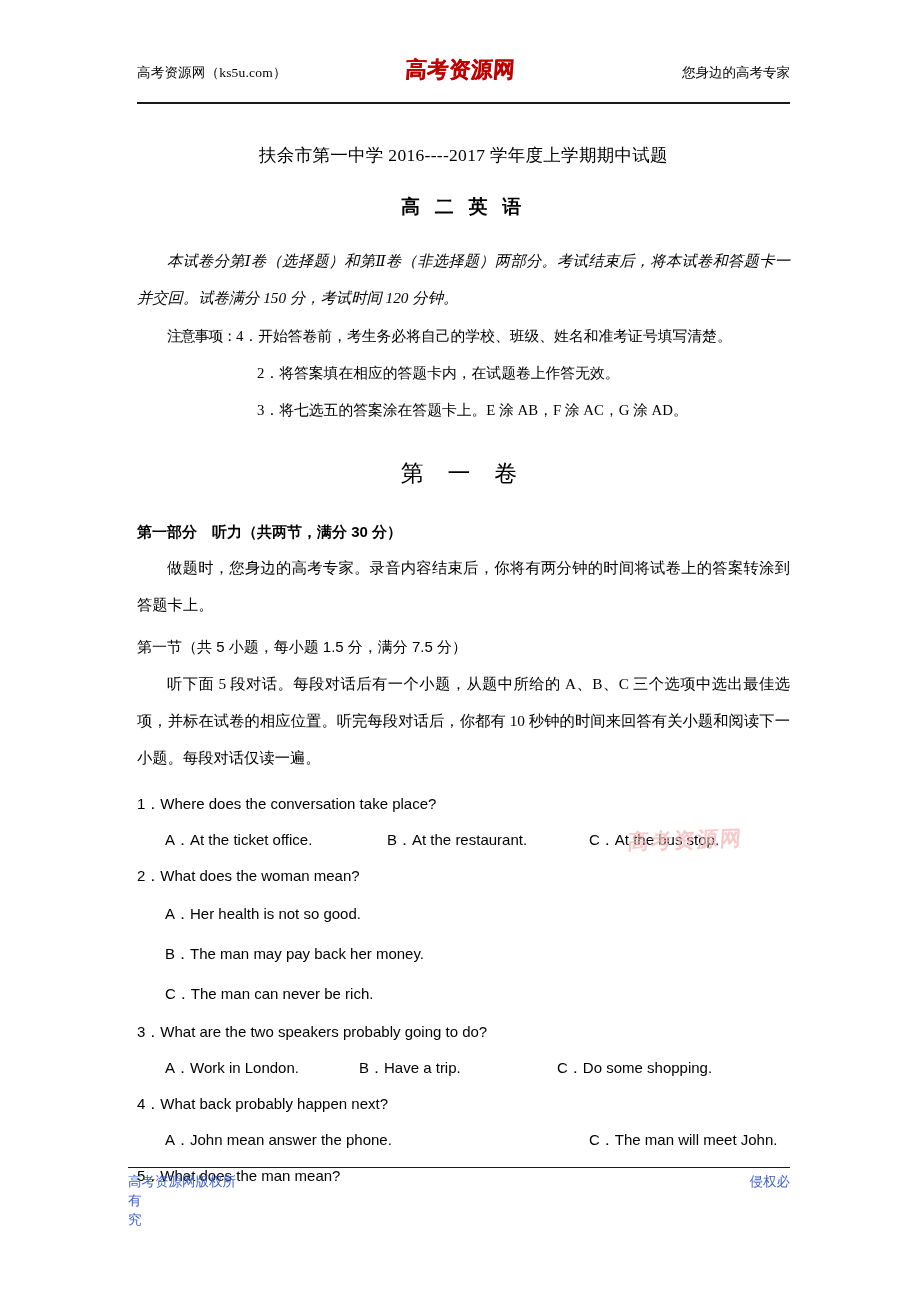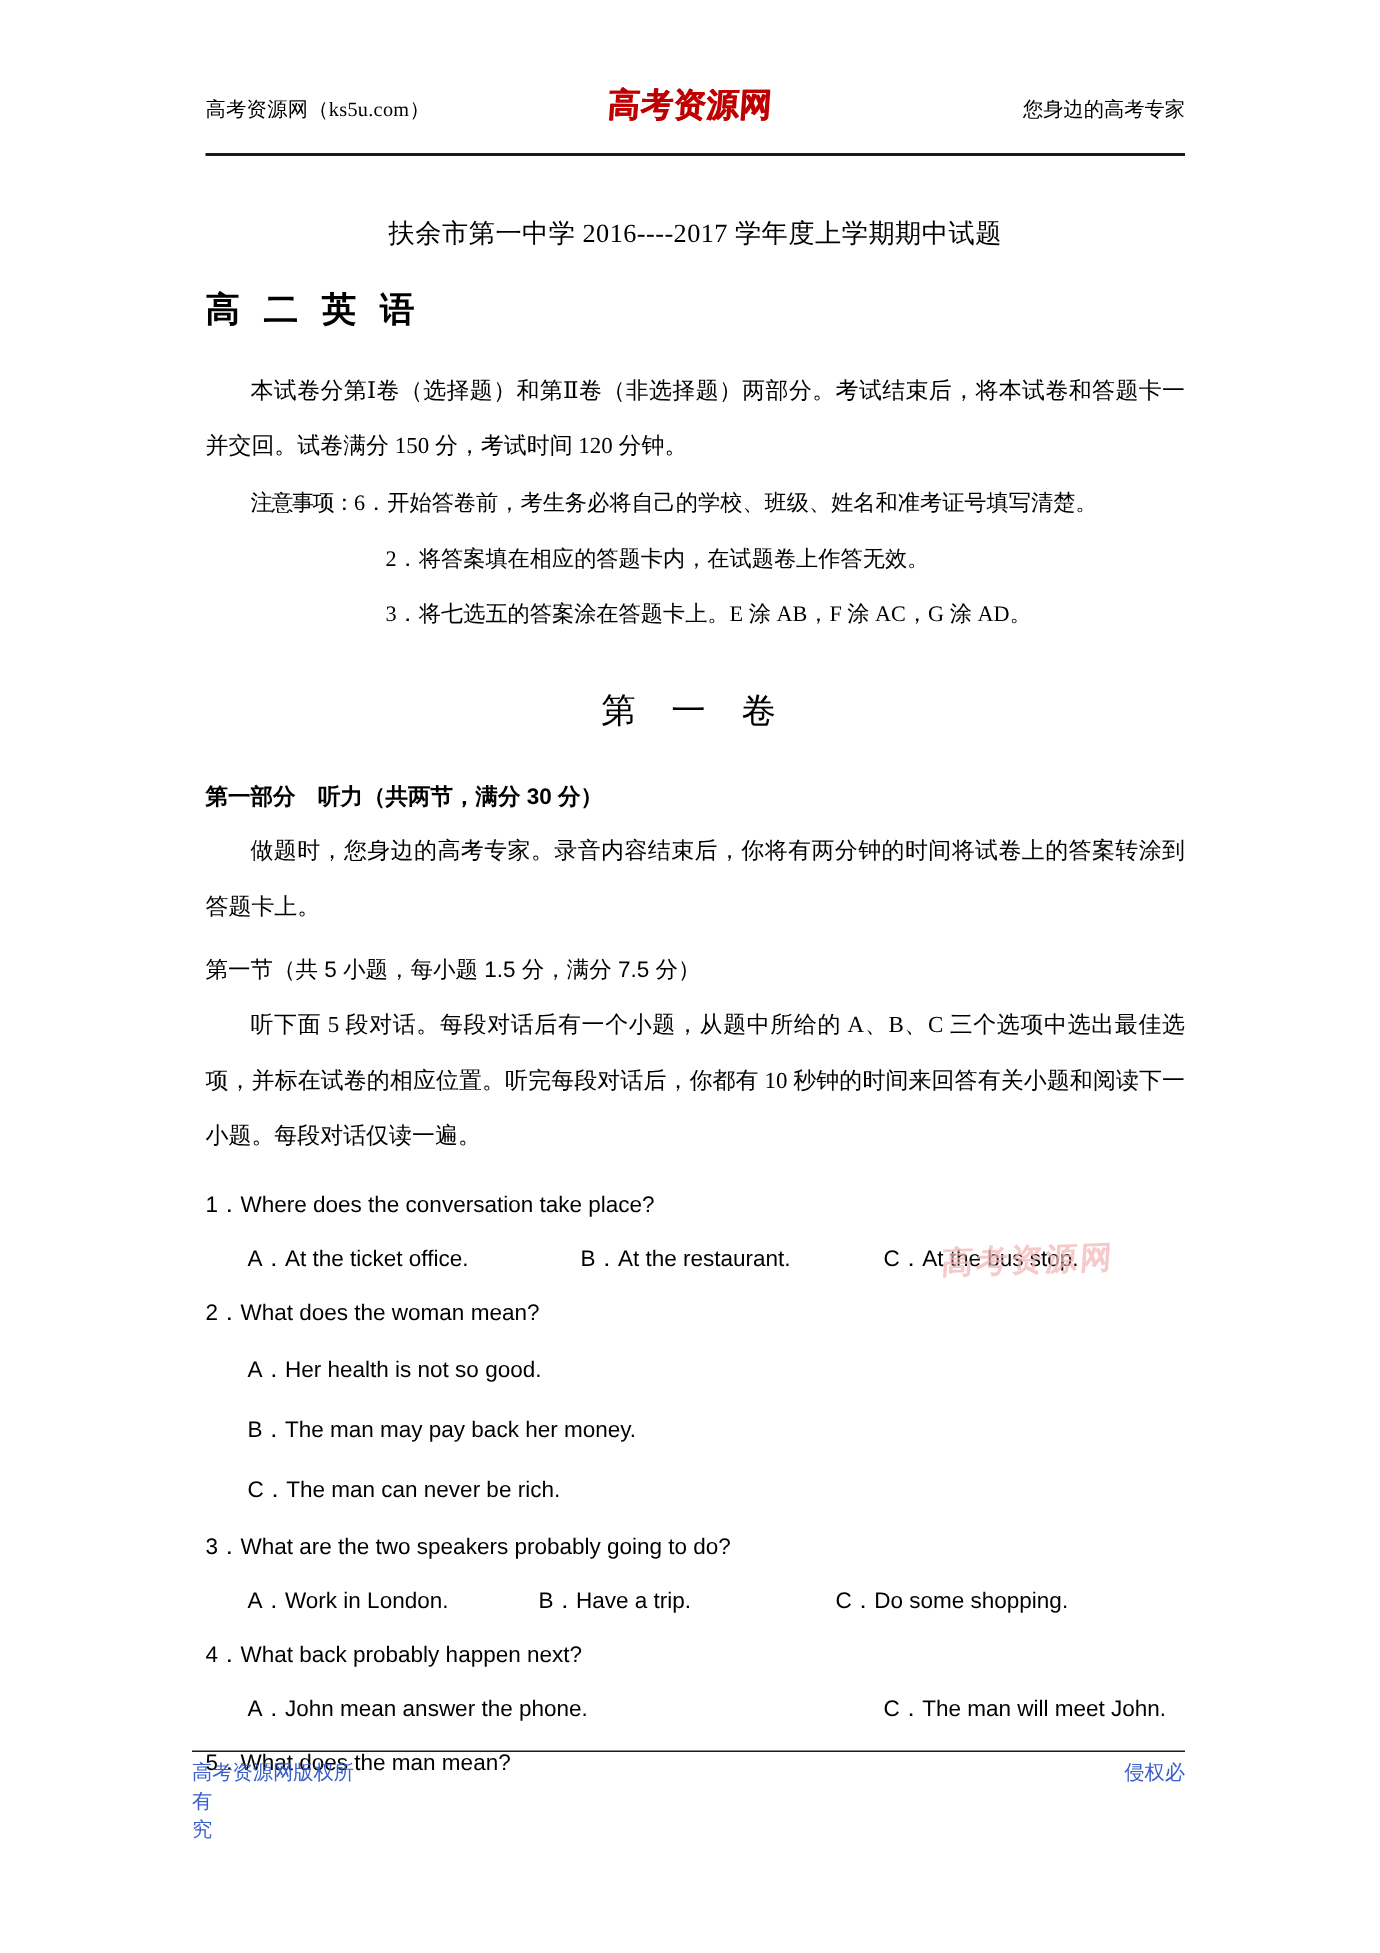--- a/index.html
+++ b/index.html
@@ -80,34 +80,36 @@
 
   .doc-title {
     text-align: center;
     font-size: 17.5px;
     line-height: 30px;
     font-family: "Liberation Serif", "DejaVu Serif", serif;
     letter-spacing: 0.3px;
     margin-bottom: 22px;
   }
   .doc-subtitle {
-    font-size: 23px;
+    text-align: center;
+    font-size: 19px;
     font-weight: bold;
     line-height: 30px;
     letter-spacing: 5px;
     font-family: "Liberation Serif", "DejaVu Serif", serif;
     margin-bottom: 20px;
   }
 
   .para {
     font-size: 15.3px;
     line-height: 37px;
     text-align: justify;
     text-justify: inter-ideograph;
     font-family: "Liberation Serif", "DejaVu Serif", serif;
+    font-style: italic;
   }
   .para.indent {
     text-indent: 30px;
   }
 
   .notice-block {
     margin-top: 2px;
   }
   .notice-row {
     font-size: 14.8px;
@@ -257,21 +259,21 @@
   <div class="hdr-rule"></div>
 
   <div class="doc">
 
     <div class="doc-title">扶余市第一中学 2016----2017 学年度上学期期中试题</div>
     <div class="doc-subtitle">高 二 英 语</div>
 
     <div class="para indent">本试卷分第Ⅰ卷（选择题）和第Ⅱ卷（非选择题）两部分。考试结束后，将本试卷和答题卡一并交回。试卷满分 150 分，考试时间 120 分钟。</div>
 
     <div class="notice-block">
-      <div class="notice-row first"><span class="notice-label">注意事项：</span><span>6．开始答卷前，考生务必将自己的学校、班级、姓名和准考证号填写清楚。</span></div>
+      <div class="notice-row first"><span class="notice-label">注意事项：</span><span>4．开始答卷前，考生务必将自己的学校、班级、姓名和准考证号填写清楚。</span></div>
       <div class="notice-row rest">2．将答案填在相应的答题卡内，在试题卷上作答无效。</div>
       <div class="notice-row rest">3．将七选五的答案涂在答题卡上。E 涂 AB，F 涂 AC，G 涂 AD。</div>
     </div>
 
     <div class="volume-title">第 一 卷</div>
 
     <div class="section-head">第一部分　听力（共两节，满分 30 分）</div>
 
     <div class="para-sans indent">做题时，您身边的高考专家。录音内容结束后，你将有两分钟的时间将试卷上的答案转涂到答题卡上。</div>
 

